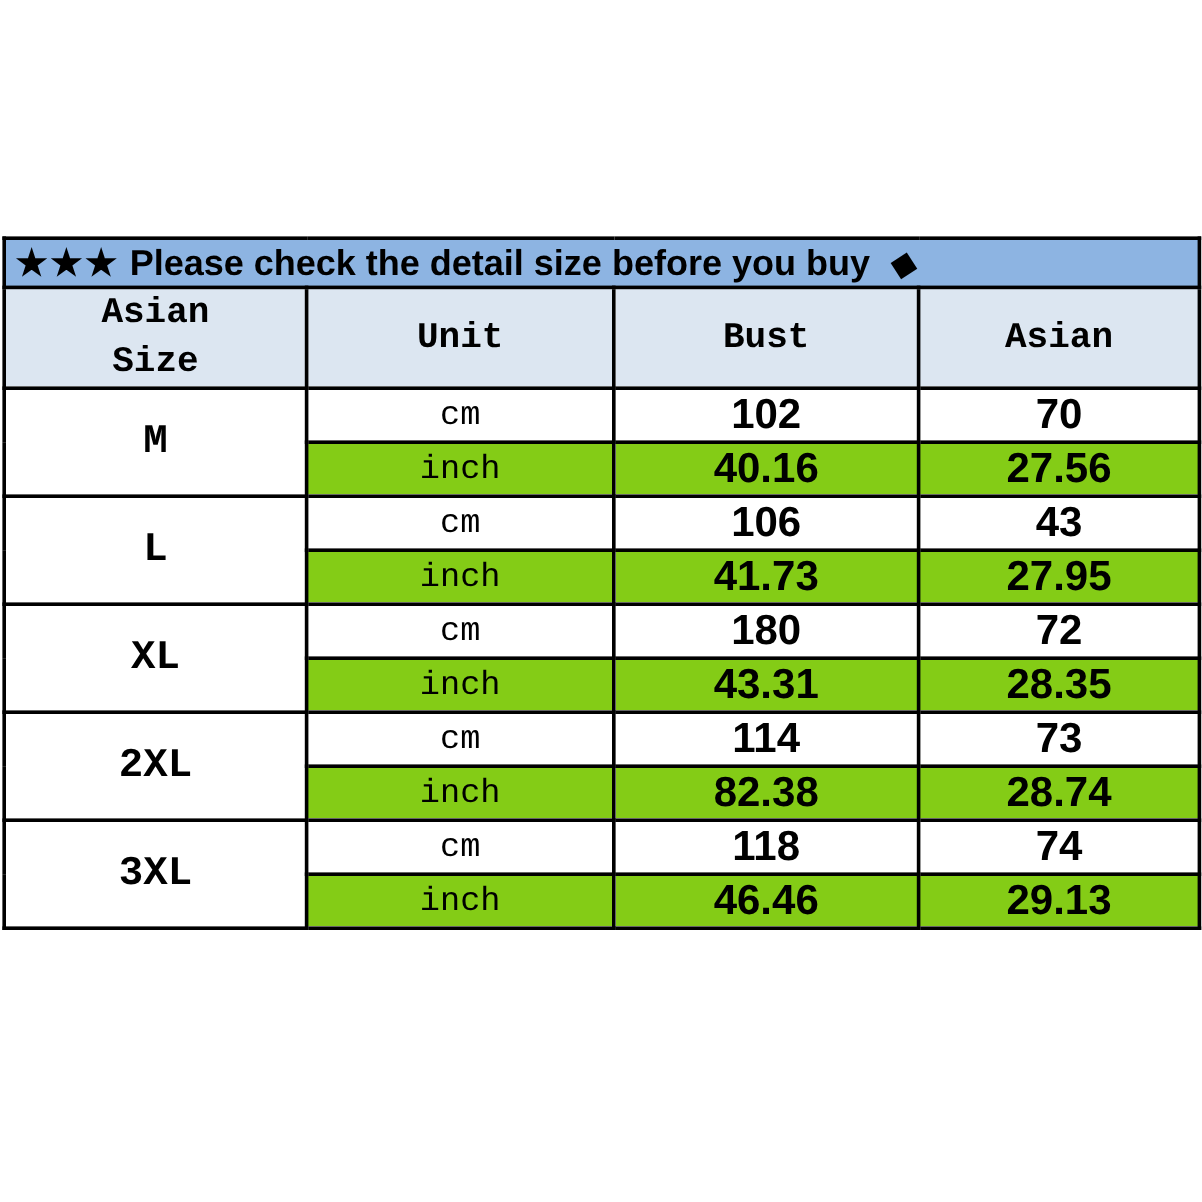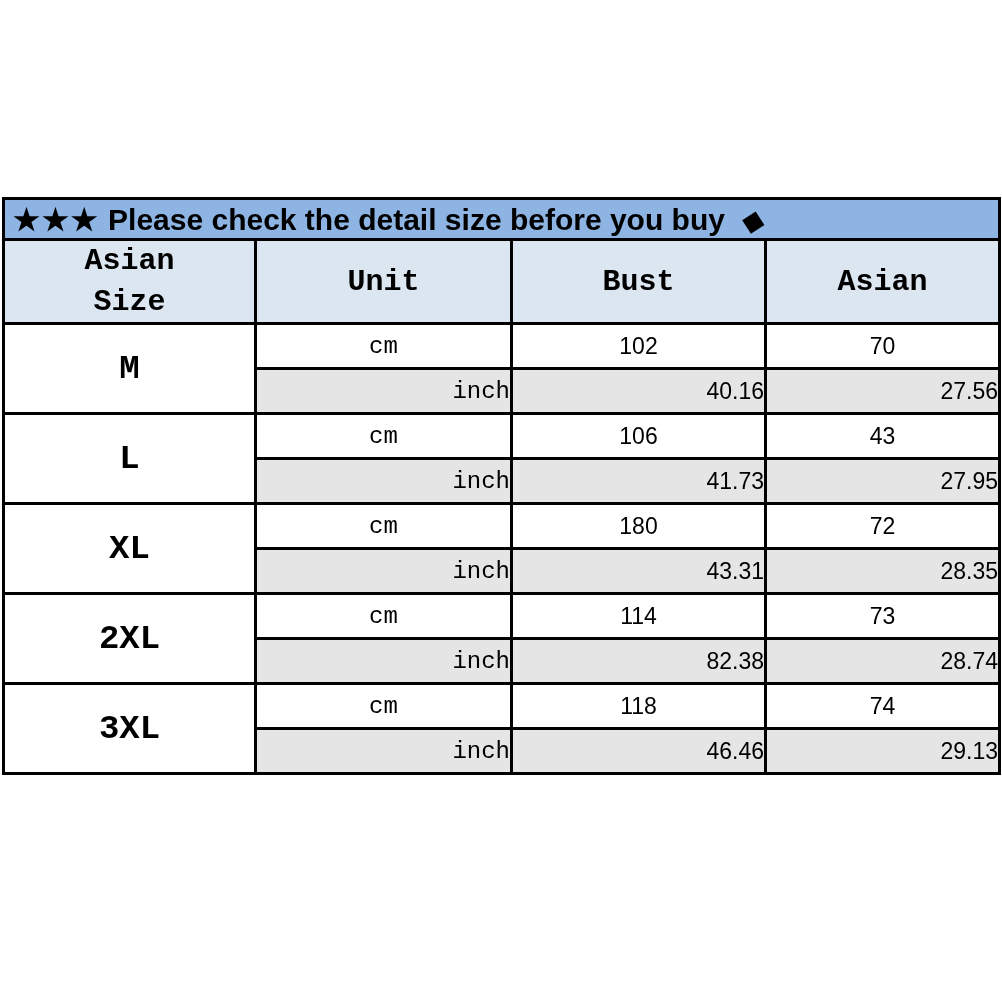--- a/index.html
+++ b/index.html
@@ -51,37 +51,37 @@
   .head-row td {
     background: #DCE6F1;
     height: 78px;
     font-family: "Liberation Mono", "DejaVu Sans Mono", monospace;
     font-weight: bold;
     font-size: 30px;
   }
   .multiline { white-space: pre-line; line-height: 1.35; margin-top: 24px; }
   
   .row-cm td { background: #ffffff; }
-  .row-inch td { background: #e5e5e5; text-align: right; }
+  .row-inch td { background: #84cc16; }
   .data-row td { height: 42px; }
   .size-cell {
     background: #ffffff !important;
     font-family: "Liberation Mono", "DejaVu Sans Mono", monospace;
     font-weight: bold;
     font-size: 34px;
   }
   .unit-cell {
     font-family: "Liberation Mono", "DejaVu Sans Mono", monospace;
     font-weight: normal;
-    font-size: 24px;
+    font-size: 28px;
   }
   .num-cell {
     font-family: "Liberation Sans", sans-serif;
-    font-weight: normal;
-    font-size: 23px;
+    font-weight: bold;
+    font-size: 35px;
   }
 </style>
 </head>
 <body>
 
 <table class="size-table">
   <colgroup>
     <col style="width:252px">
     <col style="width:256px">
     <col style="width:254px">

